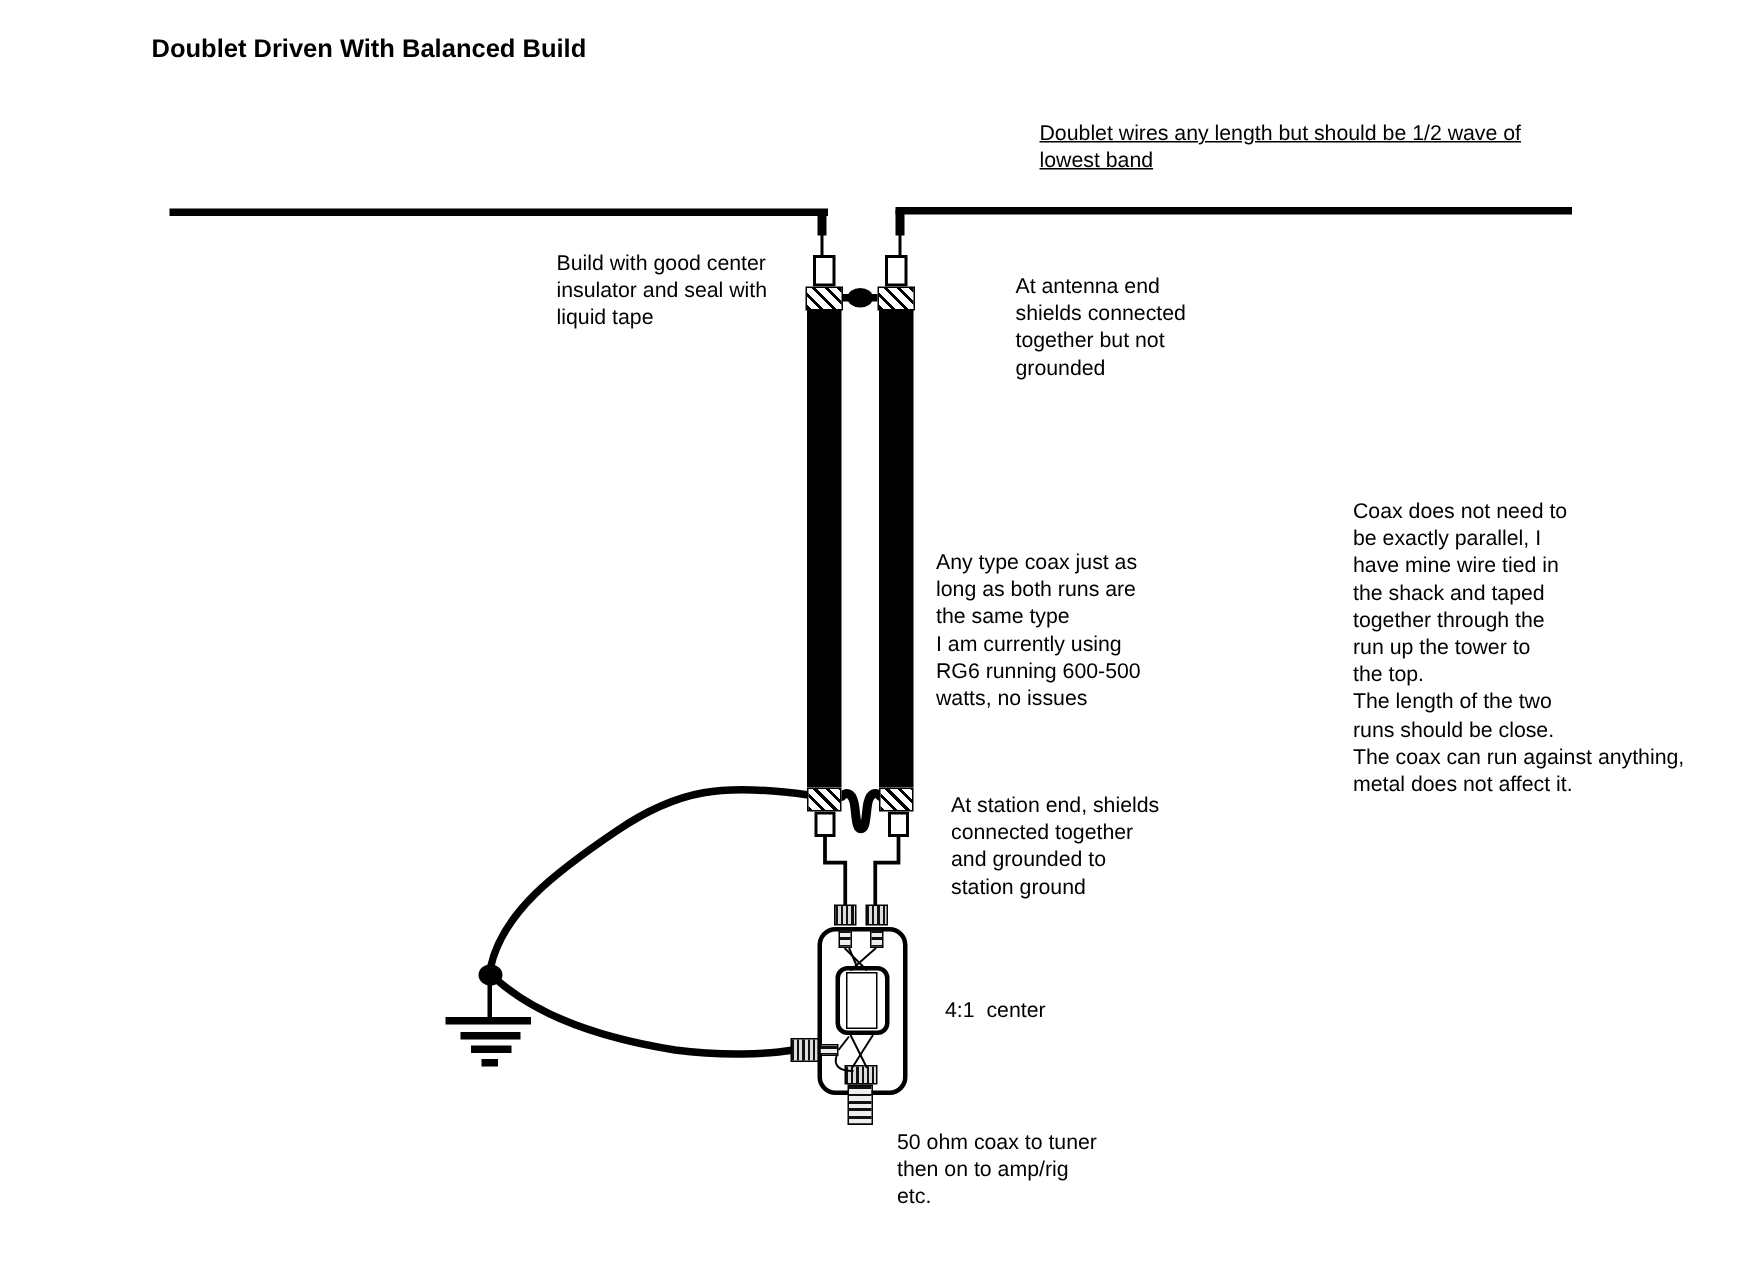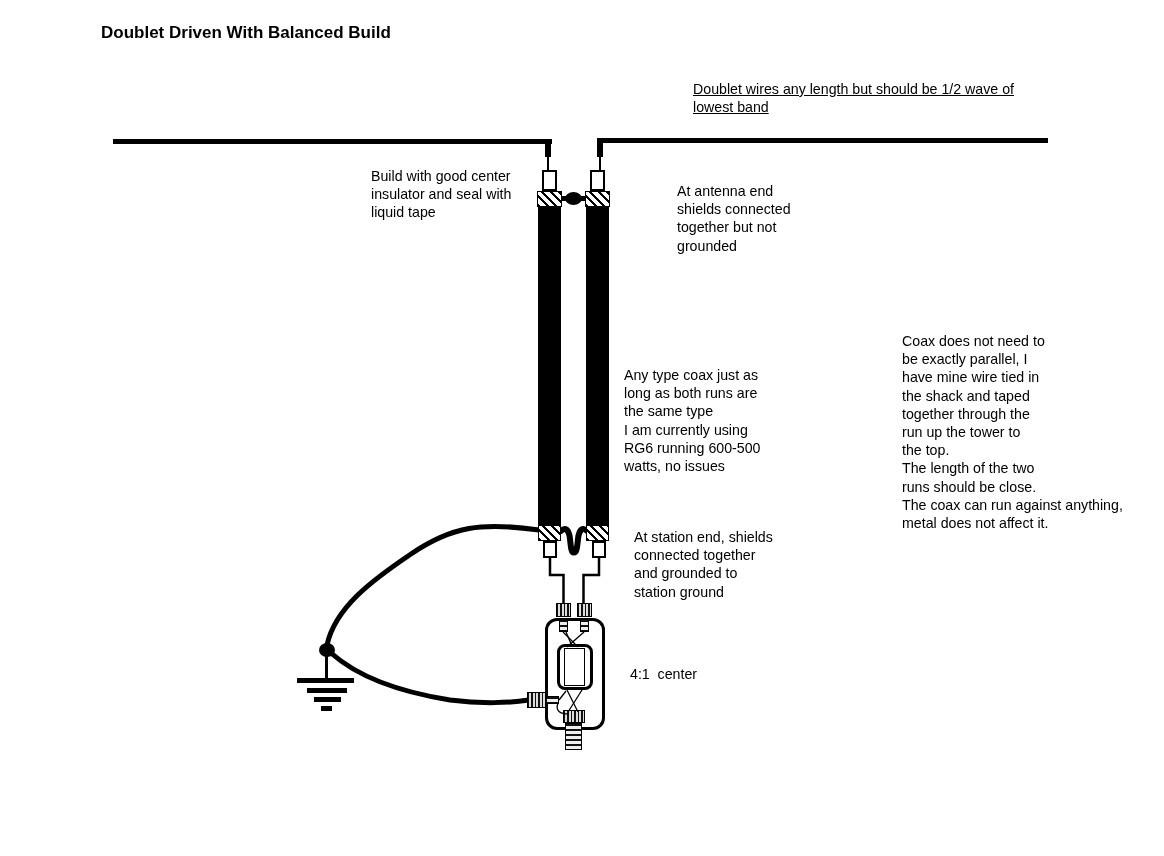--- a/index.html
+++ b/index.html
@@ -144,14 +144,17 @@
 together through the
 run up the tower to
 the top.
 The length of the two
 runs should be close.
 The coax can run against anything,
 metal does not affect it.</div>
 
   <div class="note z4" style="left:630px;top:665px;white-space:pre;">4:1  center</div>
 
+  <div class="note z4" style="left:598px;top:753px;">50 ohm coax to tuner
+then on to amp/rig
+etc.</div>
 
 </div>
 
 </body></html>

